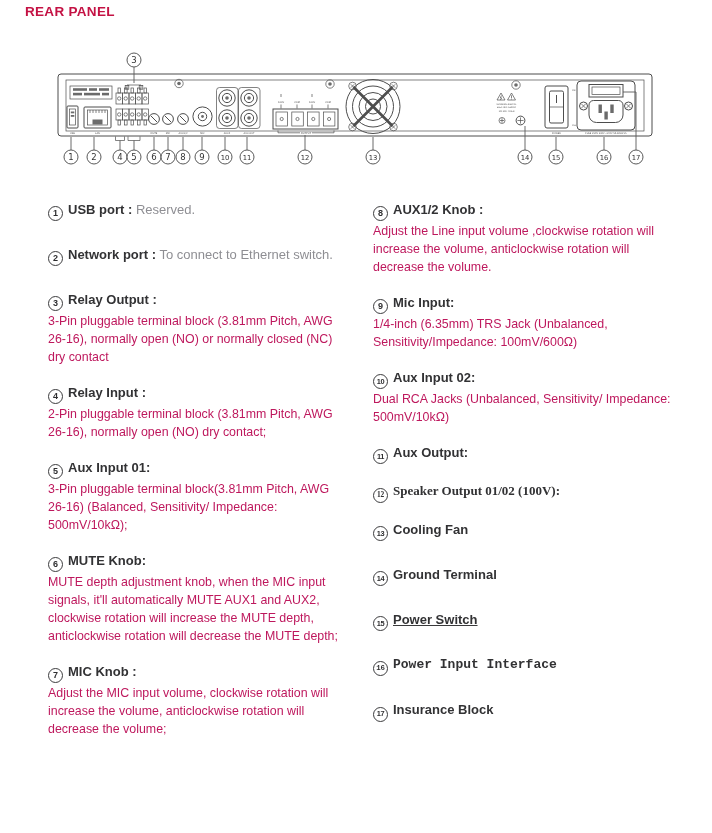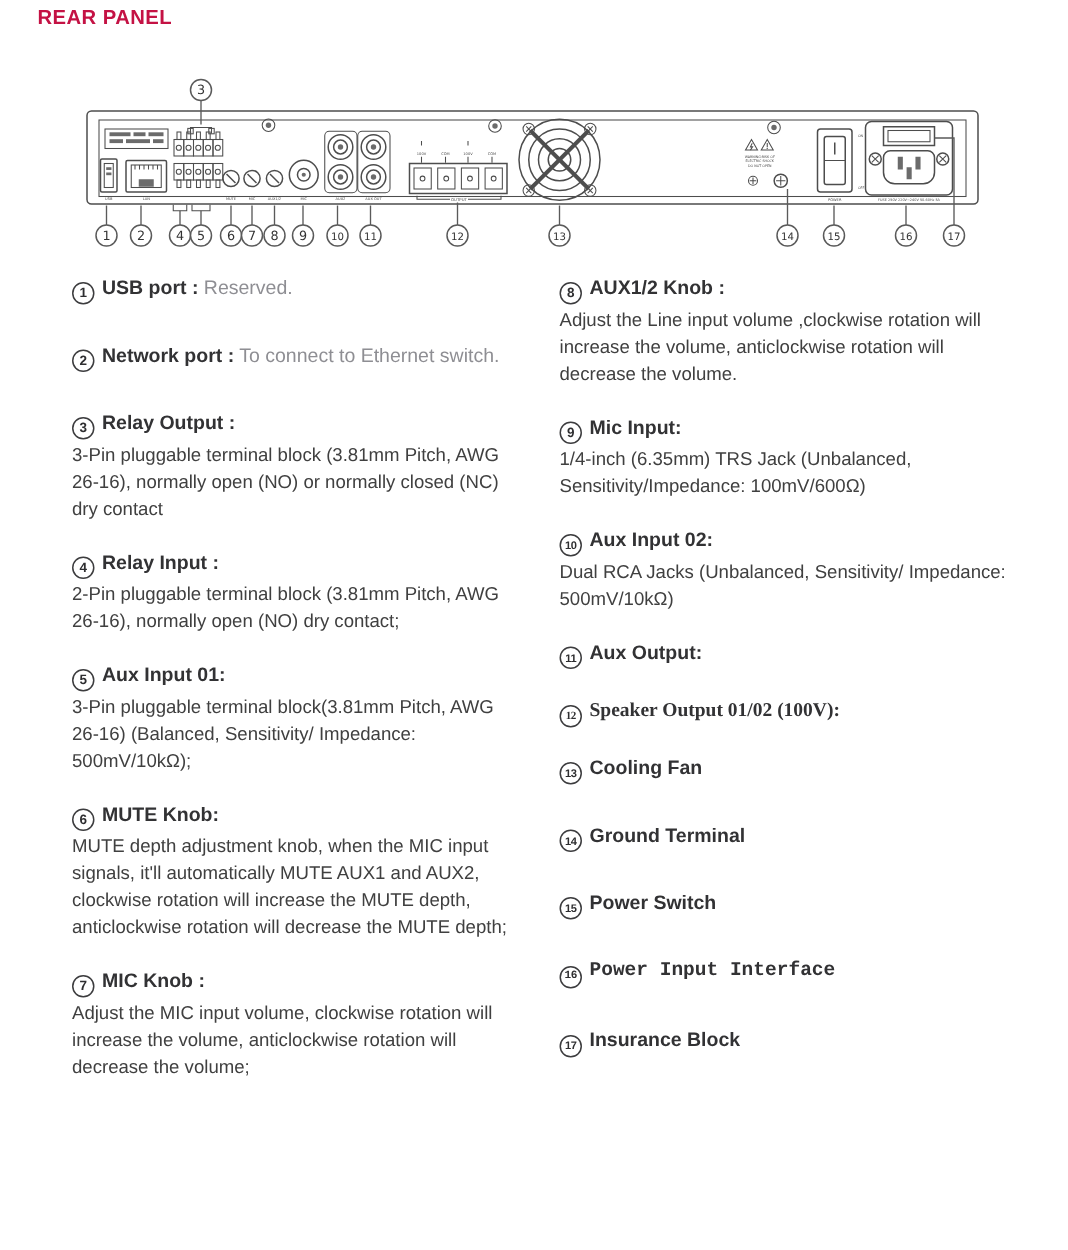--- a/index.html
+++ b/index.html
@@ -21,27 +21,27 @@
   .st2 { fill: none; stroke: #4d4d4d; stroke-width: .7; }
   .thick { fill: none; stroke: #4d4d4d; stroke-width: 2.6; }
   .fillg { fill: #6b6b6b; stroke: none; }
   .wlabel { font-family: "DejaVu Sans", sans-serif; font-size: 2.4px; fill: #4a4a4a; text-anchor: middle; }
   .callout-line { fill: none; stroke: #5a5a5a; stroke-width: .9; }
   .callout-circle { fill: #ffffff; stroke: #5a5a5a; stroke-width: 1; }
   .callout-num { font-family: "DejaVu Sans", sans-serif; font-size: 8.5px; fill: #333; text-anchor: middle; }
   .callout-num.small { font-size: 6.8px; }
 
   
-  .col { position: absolute; top: 182px; width: 302px; }
+  .col { position: absolute; top: 200px; width: 302px; }
   .col-left  { left: 48px; }
   .col-right { left: 373px; }
   .item-head { font-size: 13px; font-weight: 700; color: #323234; line-height: 19px; }
   .item-title { font-weight: 700; }
   .item-inline { font-weight: 400; color: #8e8e93; }
-  .item-body { font-size: 12.4px; font-weight: 400; color: #404040; line-height: 18px; margin-top: 1px; }
+  .item-body { font-size: 12.4px; font-weight: 400; color: #be185d; line-height: 18px; margin-top: 1px; }
   .circ {
     display: inline-flex; align-items: center; justify-content: center;
     width: 15px; height: 15px; border: 1.1px solid #3c3c3e; border-radius: 50%;
     font-size: 9px; font-weight: 600; color: #2e2e30;
     margin-right: 5px; vertical-align: -2px; line-height: 1;
   }
   .circ.two { font-size: 7.4px; letter-spacing: -.3px; }
 </style>
 </head>
 <body>
@@ -380,21 +380,21 @@
   <div class="item" style="margin-bottom: 24px;">
     <div class="item-head"><span class="circ two">13</span><span class="item-title">Cooling Fan</span></div>
 
   </div>
 
   <div class="item" style="margin-bottom: 24px;">
     <div class="item-head"><span class="circ two">14</span><span class="item-title">Ground Terminal</span></div>
 
   </div>
 
-  <div class="item" style="margin-bottom: 24px;">
+  <div class="item" style="margin-bottom: 24px; text-decoration: underline;">
     <div class="item-head"><span class="circ two">15</span><span class="item-title">Power Switch</span></div>
 
   </div>
 
   <div class="item" style="margin-bottom: 24px; font-family: Liberation Mono, monospace;">
     <div class="item-head"><span class="circ two">16</span><span class="item-title">Power Input Interface</span></div>
 
   </div>
 
   <div class="item" style="margin-bottom: 24px;">

